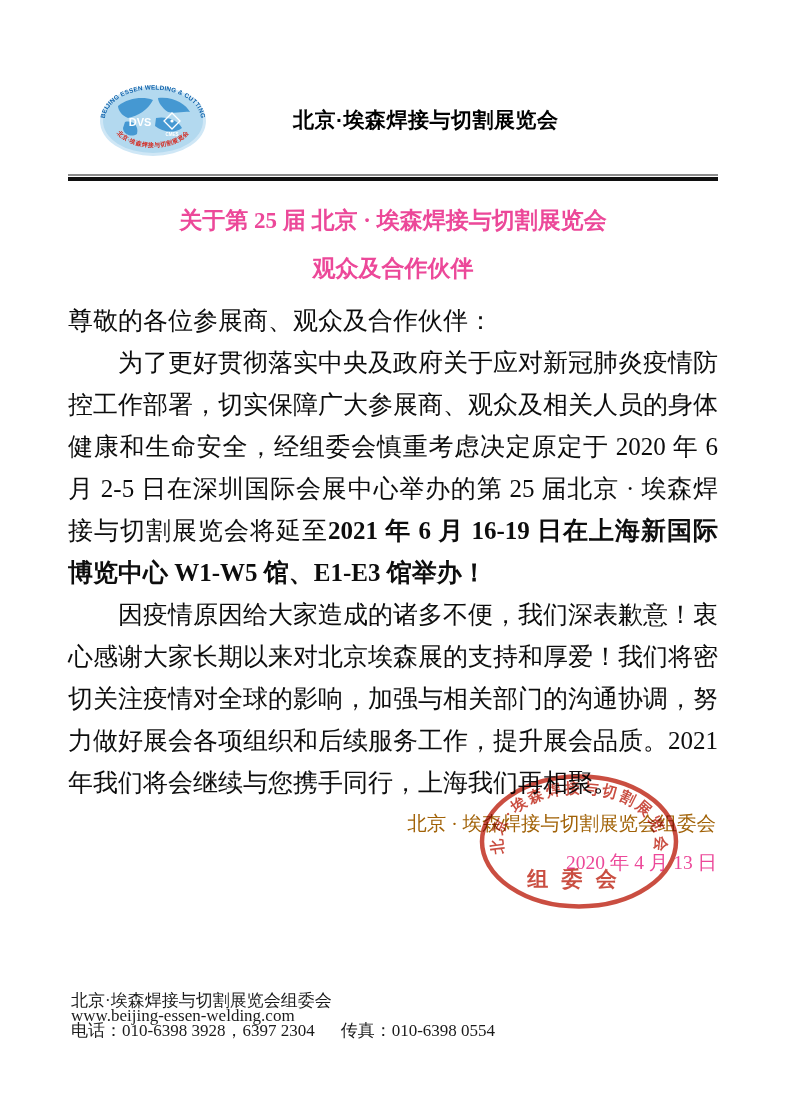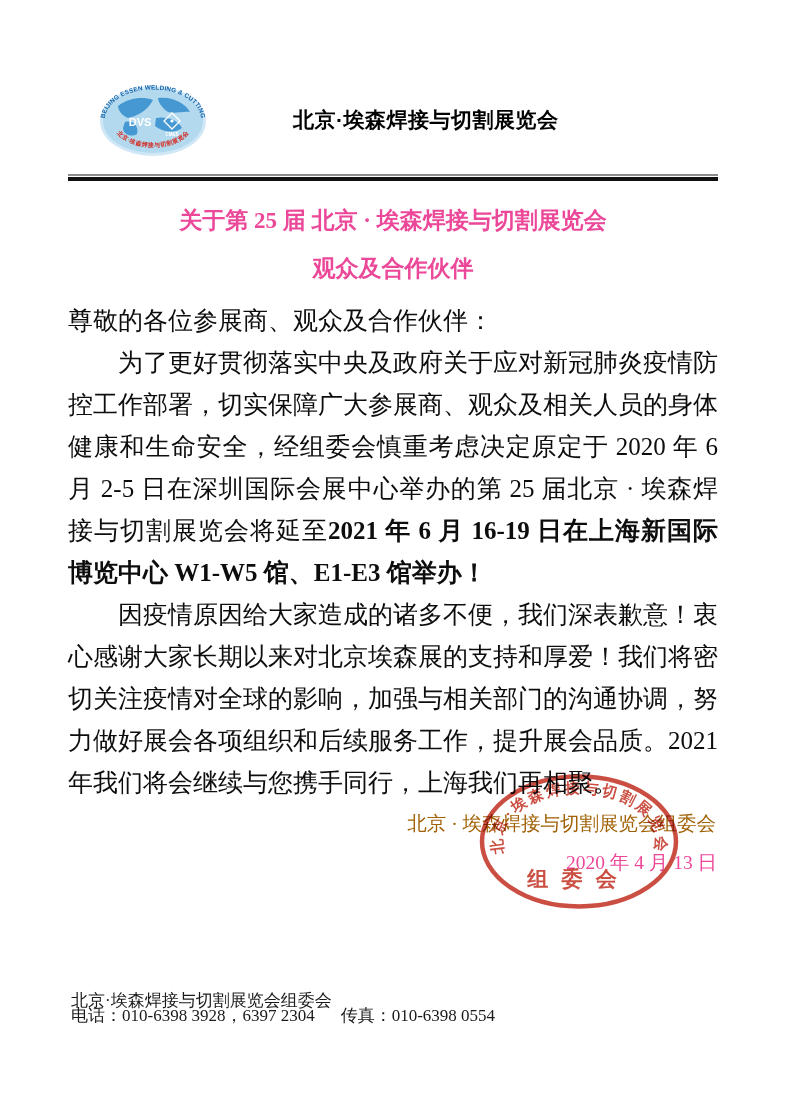--- a/index.html
+++ b/index.html
@@ -111,18 +111,19 @@
       <path id="stampArc" d="M 42,99 A 77,48 0 1 1 162,99" fill="none"></path>
       <text font-size="15" font-weight="bold" fill="#c43a2c" letter-spacing="3">
         <textPath href="#stampArc" startOffset="50%" text-anchor="middle">北京·埃森焊接与切割展览会</textPath>
       </text>
       <text x="97" y="114" text-anchor="middle" font-size="21" font-weight="bold" fill="#c43a2c" letter-spacing="4">组 委 会</text>
     </svg>
   </div>
 
   <div class="footer">
     <div>北京·埃森焊接与切割展览会组委会</div>
+    <div>www.beijing-essen-welding.com</div>
     <div>
       <span>电话：010-6398 3928，6397 2304</span><span class="fax">传真：010-6398 0554</span>
     </div>
   </div>
 
 </div>
 
 </body></html>

